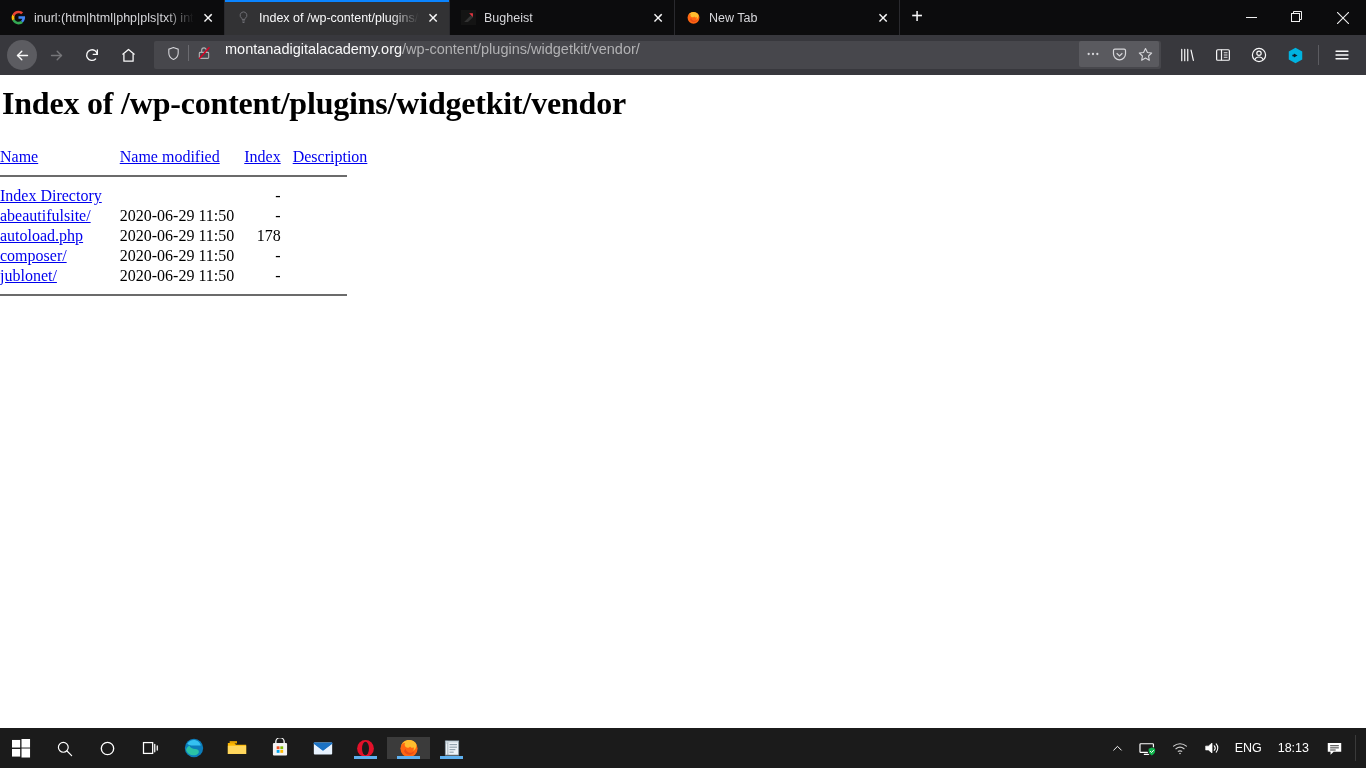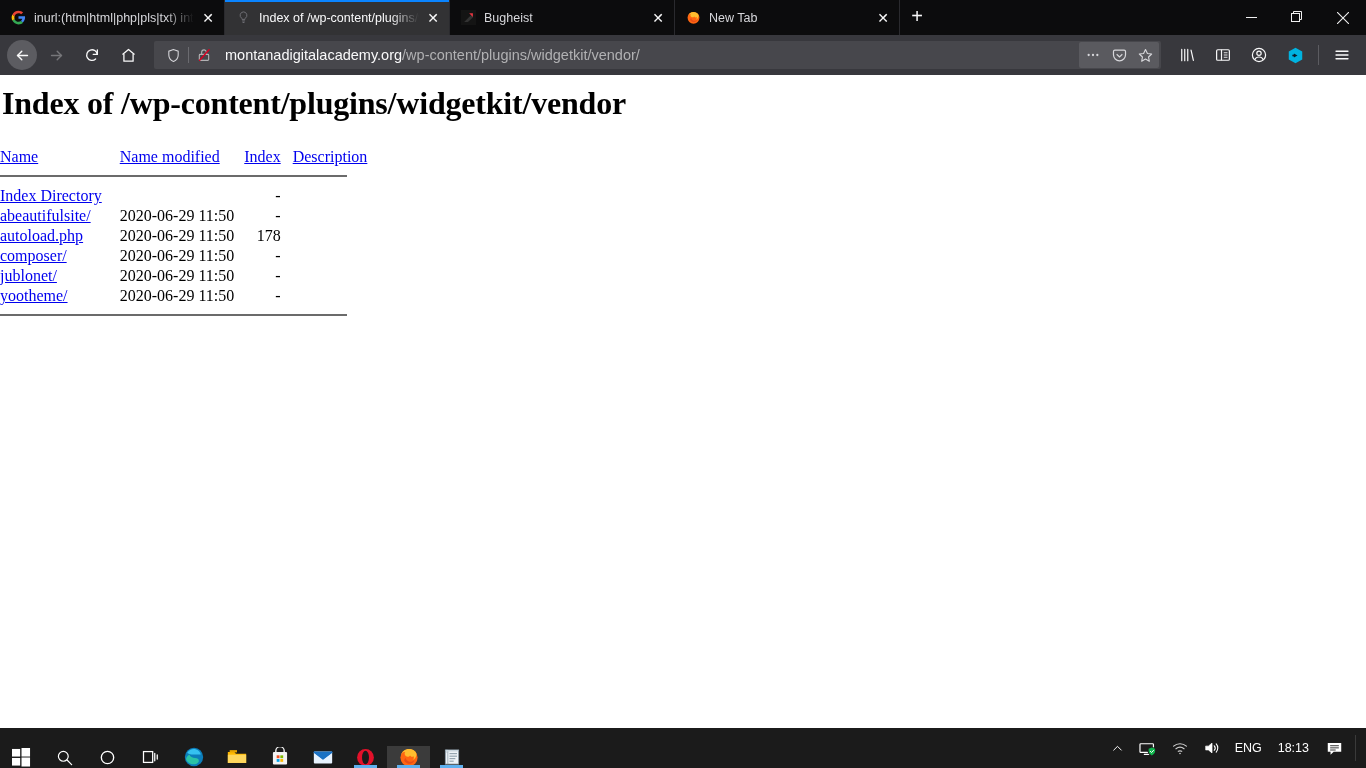--- a/index.html
+++ b/index.html
@@ -114,21 +114,21 @@
     background: #5c5c61;
   }
   #forward-button { color: #76767a; }
   #urlbar {
     flex: 1 1 auto;
     height: 28px;
     margin: 0 8px;
     background: #47474c;
     border-radius: 2px;
     display: flex;
-    align-items: center;
+    align-items: flex-start;
     padding: 0 2px 0 6px;
     min-width: 0;
   }
   #url-text {
     flex: 1 1 auto;
     color: #f9f9fa;
     font-size: 14.5px;
     white-space: nowrap;
     overflow: hidden;
     padding-left: 8px;
@@ -221,21 +221,21 @@
     width: 347px;
   }
   .idx-hr.bottom { margin: 8px 0 0 0; }
 
   
   #taskbar {
     position: absolute; left: 0; bottom: 0;
     width: 1366px; height: 40px;
     background: #1b1b1b;
     display: flex;
-    align-items: flex-end;
+    align-items: center;
   }
   #taskbar-left {
     display: flex; align-items: stretch;
   }
   .tb-item {
     width: 43px;
     display: flex; align-items: center; justify-content: center;
     position: relative;
   }
   .tb-item.active { background: #3b3b3b; }
@@ -516,28 +516,20 @@
 
         <tr>
           <td class="col-name">
             <a href="#">jublonet/</a>
           </td>
           <td class="col-date">2020-06-29 11:50</td>
           <td class="col-size">-</td>
           <td class="col-desc"></td>
         </tr>
 
-        <tr>
-          <td class="col-name">
-            <a href="#">yootheme/</a>
-          </td>
-          <td class="col-date">2020-06-29 11:50</td>
-          <td class="col-size">-</td>
-          <td class="col-desc"></td>
-        </tr>
 
         <tr class="hr-row">
           <td colspan="4">
             <hr class="idx-hr bottom">
           </td>
         </tr>
       </tbody>
     </table>
   </div>
 </div>

